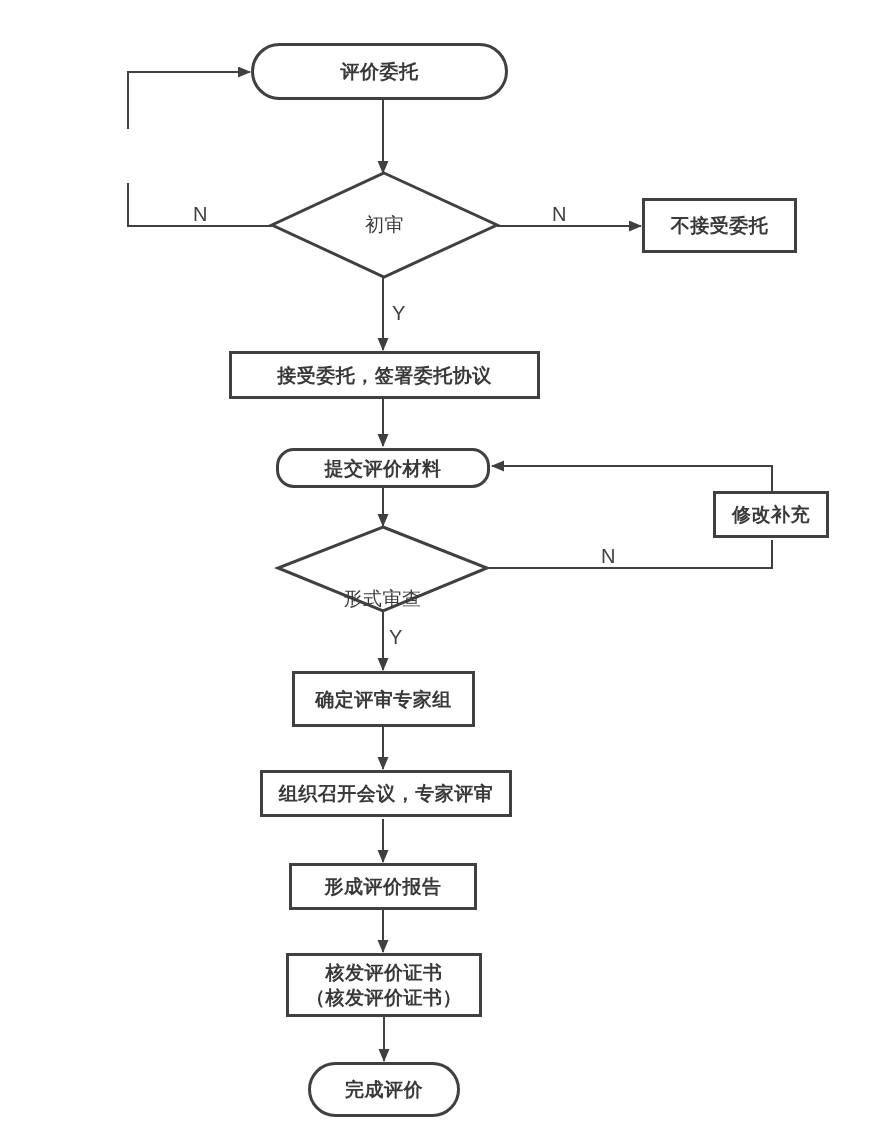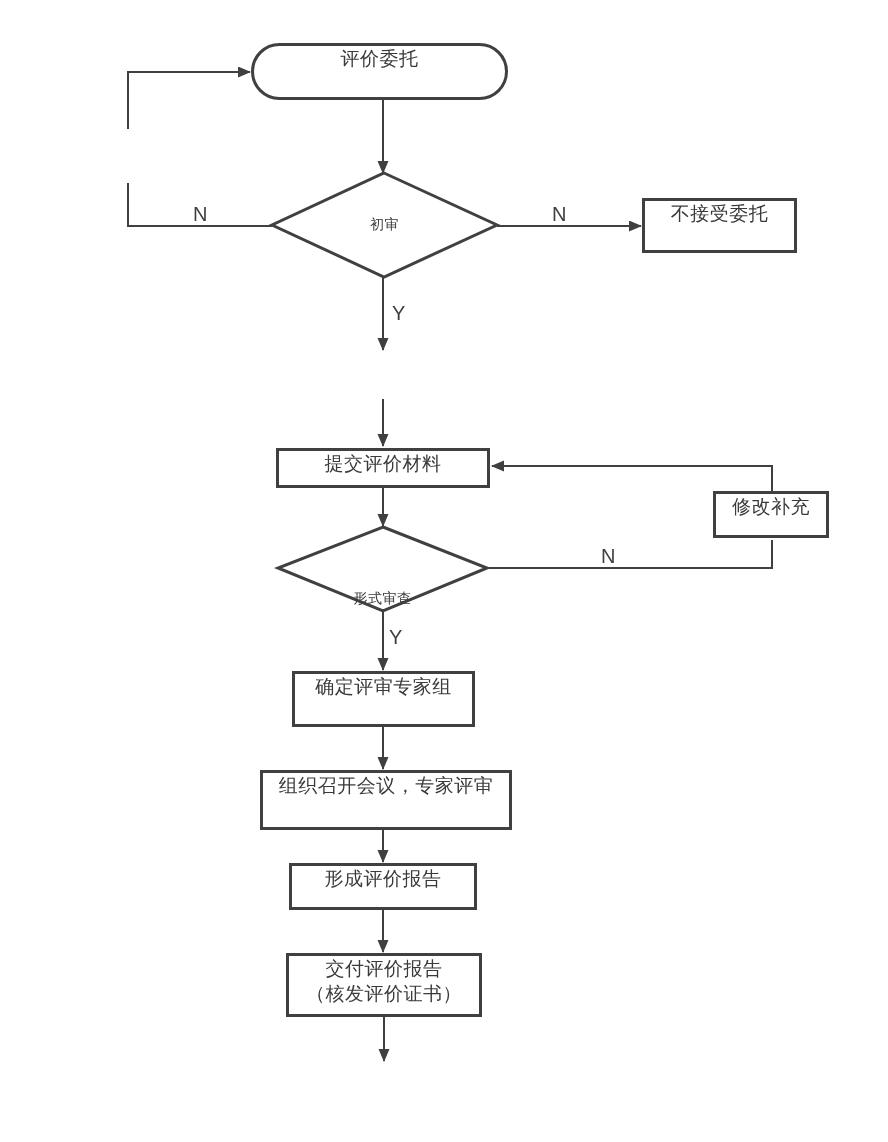--- a/index.html
+++ b/index.html
@@ -24,35 +24,37 @@
     height: 1142px;
   }
   .node {
     position: absolute;
     box-sizing: border-box;
     background: #ffffff;
     border: 3px solid #404040;
     display: flex;
     flex-direction: column;
     align-items: center;
+    justify-content: center;
     text-align: center;
     font-size: 19px;
     line-height: 25px;
     letter-spacing: 0.5px;
+    font-weight: bold;
   }
   .terminal {
     border-radius: 29px;
   }
   .diamond-label {
     position: absolute;
     display: flex;
     align-items: center;
     justify-content: center;
     text-align: center;
-    font-size: 14px;
+    font-size: 19px;
     letter-spacing: 0.5px;
     background: transparent;
     border: none;
   }
   .edge-label {
     position: absolute;
     font-size: 20px;
     line-height: 22px;
     color: #3f3f3f;
   }
@@ -98,50 +100,56 @@
 
 
   <div class="diamond-label" style="left:272px; top:173px; width:225px; height:104px;">
     <span>初审</span>
   </div>
 
   <div class="node" style="left:642px; top:198px; width:155px; height:55px;">
     <span>不接受委托</span>
   </div>
 
+  <div class="node" style="left:229px; top:351px; width:311px; height:48px;">
+    <span>接受委托，签署委托协议</span>
+  </div>
 
-  <div class="node" style="left:276px; top:448px; width:214px; height:40px;">
+  <div class="node" style="left:276px; top:448px; width:214px; height:40px;border-radius:18px;">
     <span>提交评价材料</span>
   </div>
 
   <div class="node" style="left:713px; top:491px; width:116px; height:47px;">
     <span>修改补充</span>
   </div>
 
   <div class="diamond-label" style="left:278px; top:557px; width:209px; height:84px;">
     <span>形式审查</span>
   </div>
 
   <div class="node" style="left:292px; top:671px; width:183px; height:56px;">
     <span>确定评审专家组</span>
   </div>
 
-  <div class="node" style="left:260px; top:770px; width:252px; height:60px;">
+  <div class="node" style="left:260px; top:770px; width:252px; height:47px;">
     <span>组织召开会议，专家评审</span>
   </div>
 
   <div class="node" style="left:289px; top:863px; width:188px; height:47px;">
     <span>形成评价报告</span>
   </div>
 
   <div class="node" style="left:286px; top:953px; width:196px; height:64px;">
-    <span>交付评价报告</span>
+    <span>核发评价证书</span>
     <span>（核发评价证书）</span>
   </div>
 
+  <div class="node terminal" style="left:308px; top:1062px; width:152px; height:55px;">
+    <span>完成评价</span>
+  </div>
 
   <div class="edge-label" style="left:193px; top:203px;">N</div>
   <div class="edge-label" style="left:552px; top:203px;">N</div>
   <div class="edge-label" style="left:392px; top:302px;">Y</div>
   <div class="edge-label" style="left:601px; top:545px;">N</div>
   <div class="edge-label" style="left:389px; top:626px;">Y</div>
 
 </div>
 
 </body></html>

